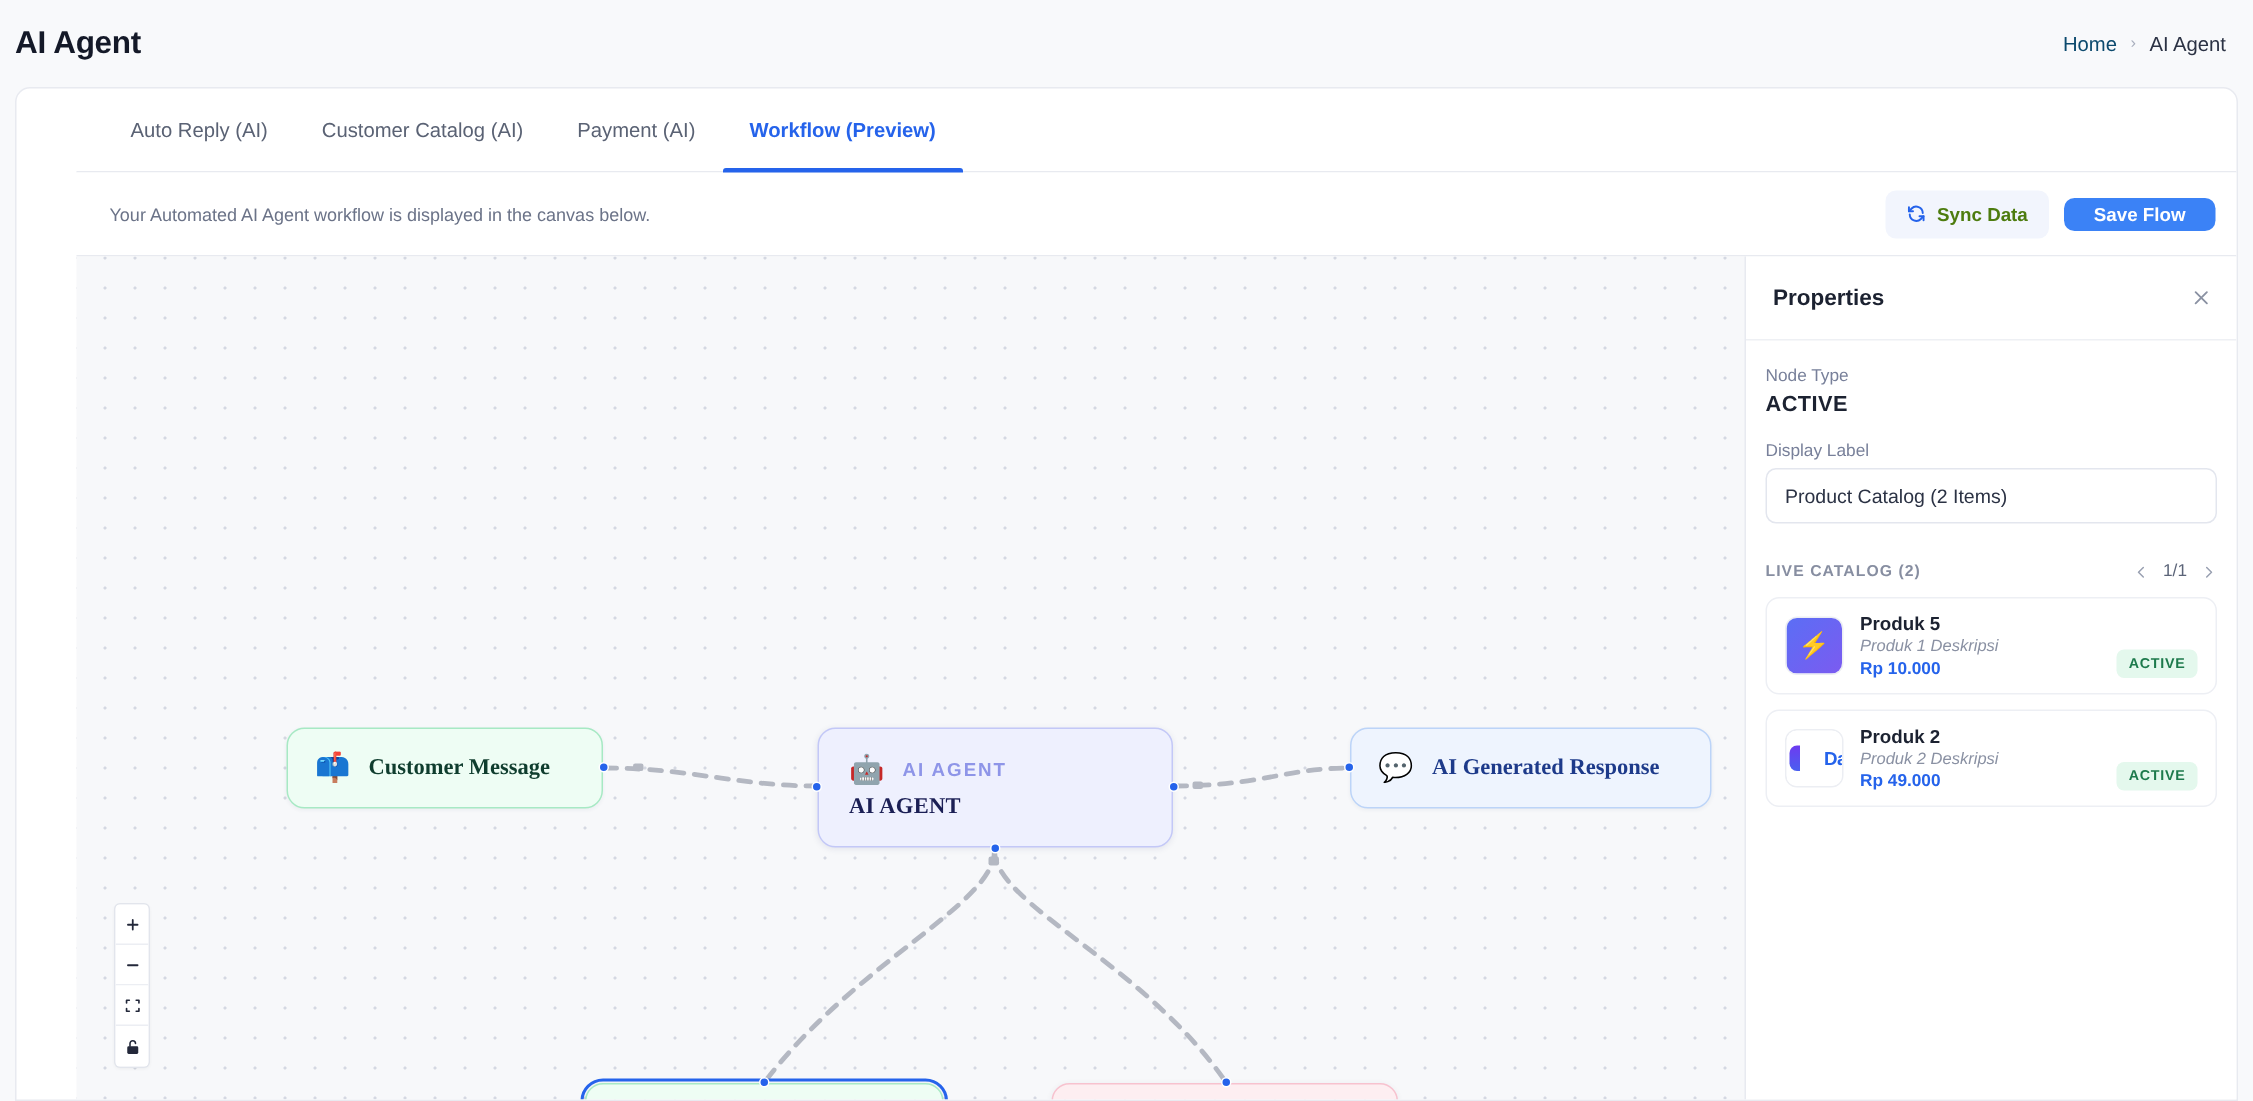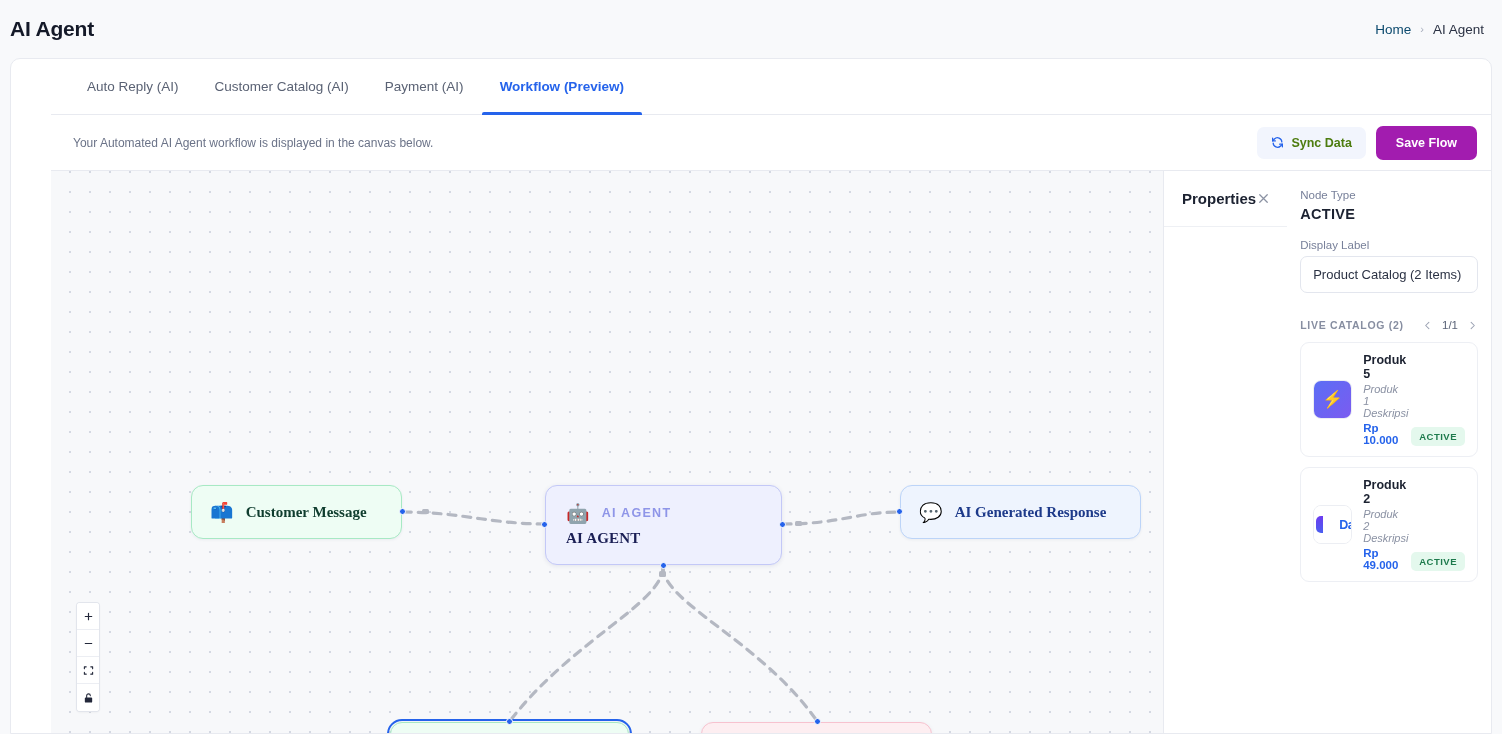--- a/index.html
+++ b/index.html
@@ -67,23 +67,23 @@
   .subbar-actions { display: flex; align-items: center; gap: 10px; }
   .btn-sync {
     display: flex; align-items: center; gap: 7px;
     height: 32px; padding: 0 14px;
     border-radius: 7px; border: none;
     background: #f2f5fd; color: #4d7c0f;
     font-size: 12.5px; font-weight: 700; cursor: pointer;
     font-family: inherit;
   }
   .btn-save {
-    height: 34px; padding: 0 20px;
+    height: 22px; padding: 0 20px;
     border-radius: 7px; border: none;
-    background: #a21caf; color: #fff;
+    background: #3b82f6; color: #fff;
     font-size: 12.5px; font-weight: 700; cursor: pointer;
     font-family: inherit;
   }
 
   
   .body-split { flex: 1; display: flex; min-height: 0; }
 
   
   .canvas {
     position: relative; flex: 1;
@@ -171,21 +171,21 @@
   }
   .ctrl {
     width: 22px; height: 27px;
     display: flex; align-items: center; justify-content: center;
     border-bottom: 1px solid #eceef3;
     cursor: pointer; color: #2b3244; background: #fff;
   }
   .ctrl:last-child { border-bottom: none; }
 
   
-  .props { width: 327px; background: #fff; display: flex; }
+  .props { width: 327px; background: #fff; display: flex; flex-direction: column; }
   .props-head {
     height: 56px; display: flex; align-items: center; justify-content: space-between;
     padding: 0 16px 0 12px; border-bottom: 1px solid #eef0f4;
   }
   .props-title { font-size: 15px; font-weight: 700; color: #1c2231; padding-left: 6px; }
   .props-close { cursor: pointer; color: #8b92a3; display: flex; }
   .props-body { padding: 18px 13px 0 13px; flex: 1; overflow: hidden; }
 
   .field-label { font-size: 11.5px; color: #78809a; margin-bottom: 5px; }
   .field-static { font-size: 14.5px; font-weight: 700; color: #1c2231; letter-spacing: .3px; }

